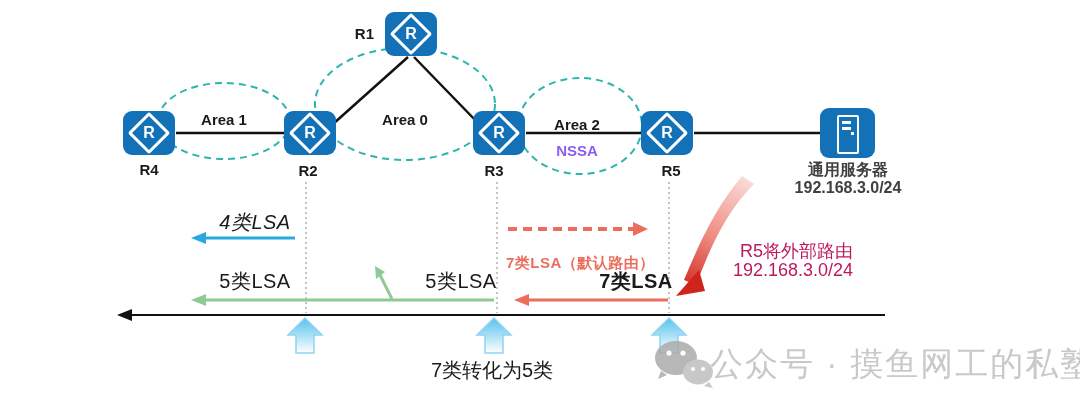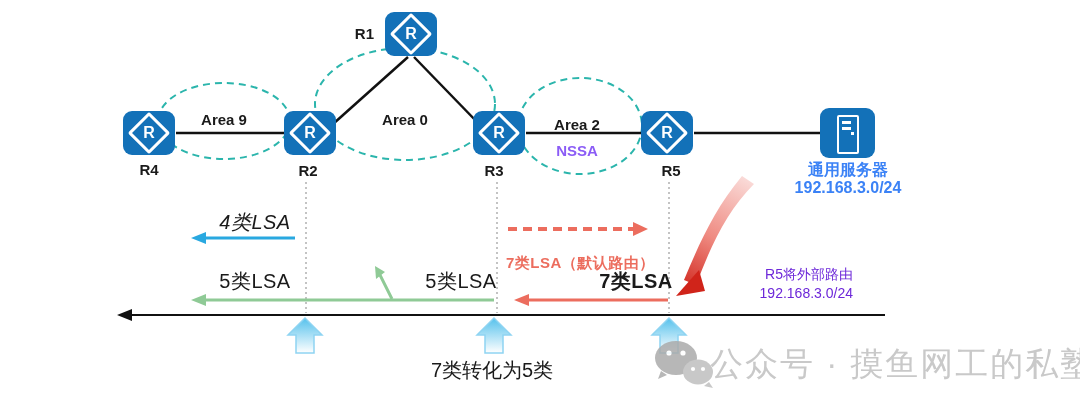--- a/index.html
+++ b/index.html
@@ -28,26 +28,26 @@
   .server-tower{
     position:absolute;left:17px;top:7px;width:18px;height:35px;
     border:2px solid #fff;border-radius:2px;background:#1371b8;
   }
   .server-bar{position:absolute;left:3px;width:9px;height:3px;background:#fff;}
   .server-dot{position:absolute;right:3px;top:15px;width:3px;height:3px;background:#fff;}
   
   .node-label{font-weight:bold;font-size:15px;color:#1a1a1a;text-align:center;}
   .area-label{font-weight:bold;font-size:15px;color:#1a1a1a;text-align:center;}
   .nssa{color:#8b5cf6;}
-  .srv-label{font-weight:bold;font-size:16px;color:#3b82f6;text-align:center;}
+  .srv-label{font-weight:bold;font-size:16px;color:#404040;text-align:center;}
   .flow-label{font-size:20px;color:#1a1a1a;text-align:center;letter-spacing:0.5px;}
   .flow-label-red{font-size:15px;color:#ec6d5e;text-align:left;font-weight:bold;letter-spacing:0.5px;}
   .event-label{font-size:20px;color:#1a1a1a;text-align:center;}
   .annotation{
-    font-size:14px;color:#6d28d9;text-align:right;line-height:19px;margin-top:23px;
+    font-size:18px;color:#be185d;text-align:right;line-height:19px;
   }
   .watermark{
     font-size:33px;color:#c9c9c9;letter-spacing:2px;white-space:nowrap;
   }
 </style>
 </head>
 <body>
 
 <div id="canvas">
 
@@ -162,21 +162,21 @@
 
   <div class="abs node-label" style="left:328px;top:25px;width:46px;text-align:right;">R1</div>
   <div class="abs node-label" style="left:119px;top:161px;width:60px;">R4</div>
   <div class="abs node-label" style="left:278px;top:162px;width:60px;">R2</div>
   <div class="abs node-label" style="left:464px;top:162px;width:60px;">R3</div>
   <div class="abs node-label" style="left:641px;top:162px;width:60px;">R5</div>
 
   <div class="abs srv-label" style="left:788px;top:160px;width:120px;">通用服务器</div>
   <div class="abs srv-label" style="left:788px;top:179px;width:120px;">192.168.3.0/24</div>
 
-  <div class="abs area-label" style="left:194px;top:111px;width:60px;">Area 9</div>
+  <div class="abs area-label" style="left:194px;top:111px;width:60px;">Area 1</div>
   <div class="abs area-label" style="left:375px;top:111px;width:60px;">Area 0</div>
   <div class="abs area-label" style="left:547px;top:116px;width:60px;">Area 2</div>
   <div class="abs area-label nssa" style="left:547px;top:142px;width:60px;">NSSA</div>
 
   <div class="abs flow-label" style="left:213px;top:209px;width:84px;font-style:italic;">4类LSA</div>
   <div class="abs flow-label" style="left:213px;top:268px;width:84px;">5类LSA</div>
   <div class="abs flow-label" style="left:419px;top:268px;width:84px;">5类LSA</div>
   <div class="abs flow-label" style="left:594px;top:268px;width:84px;font-weight:bold;">7类LSA</div>
   <div class="abs flow-label-red" style="left:506px;top:206px;width:170px;margin-top:48px;">7类LSA（默认路由）</div>
 

